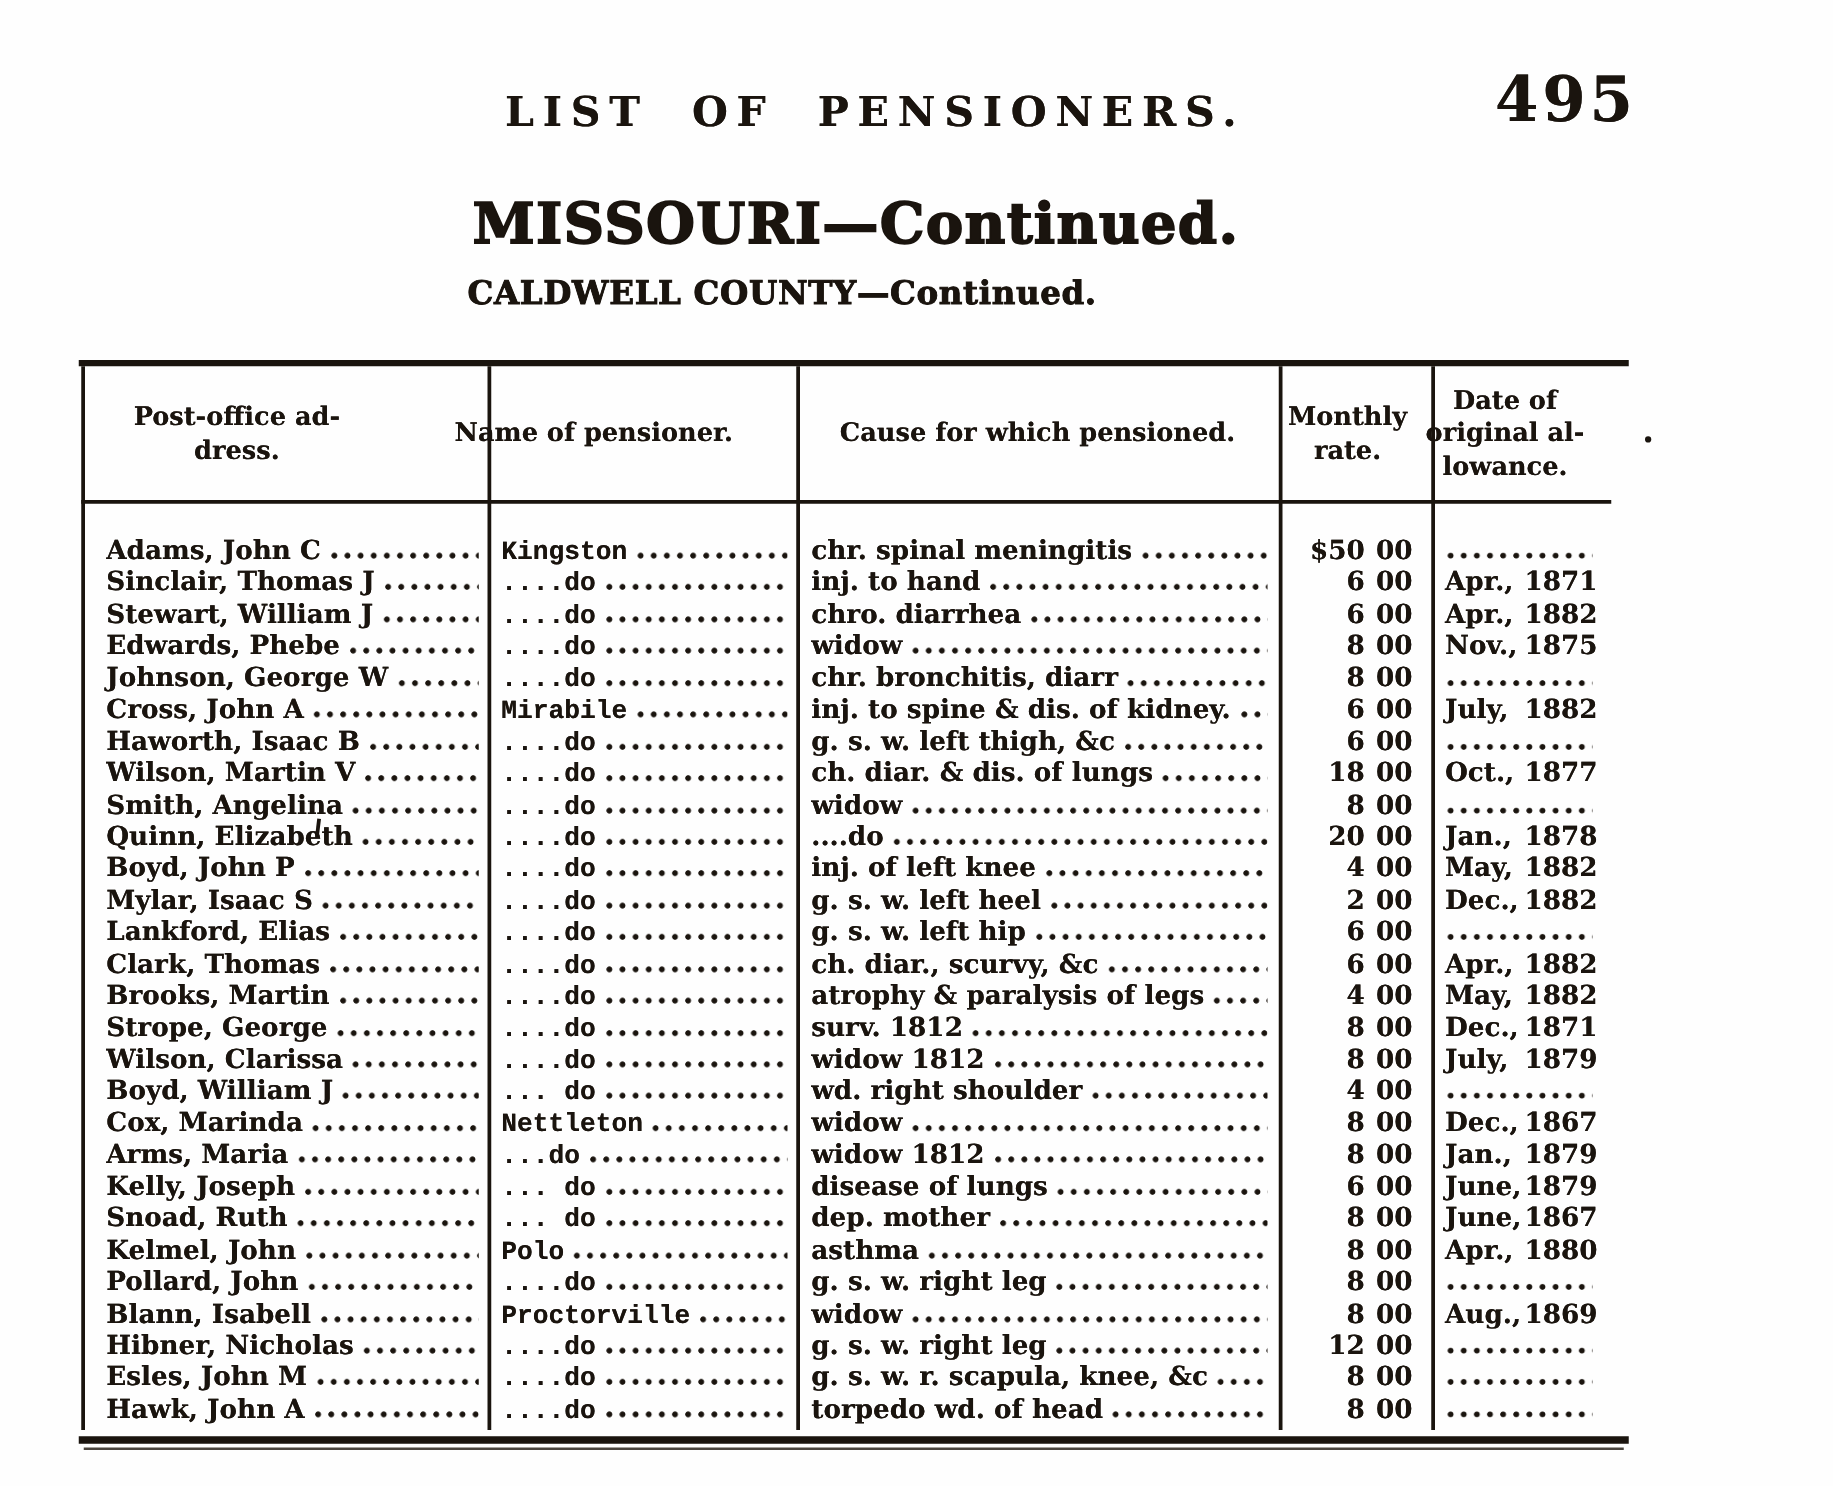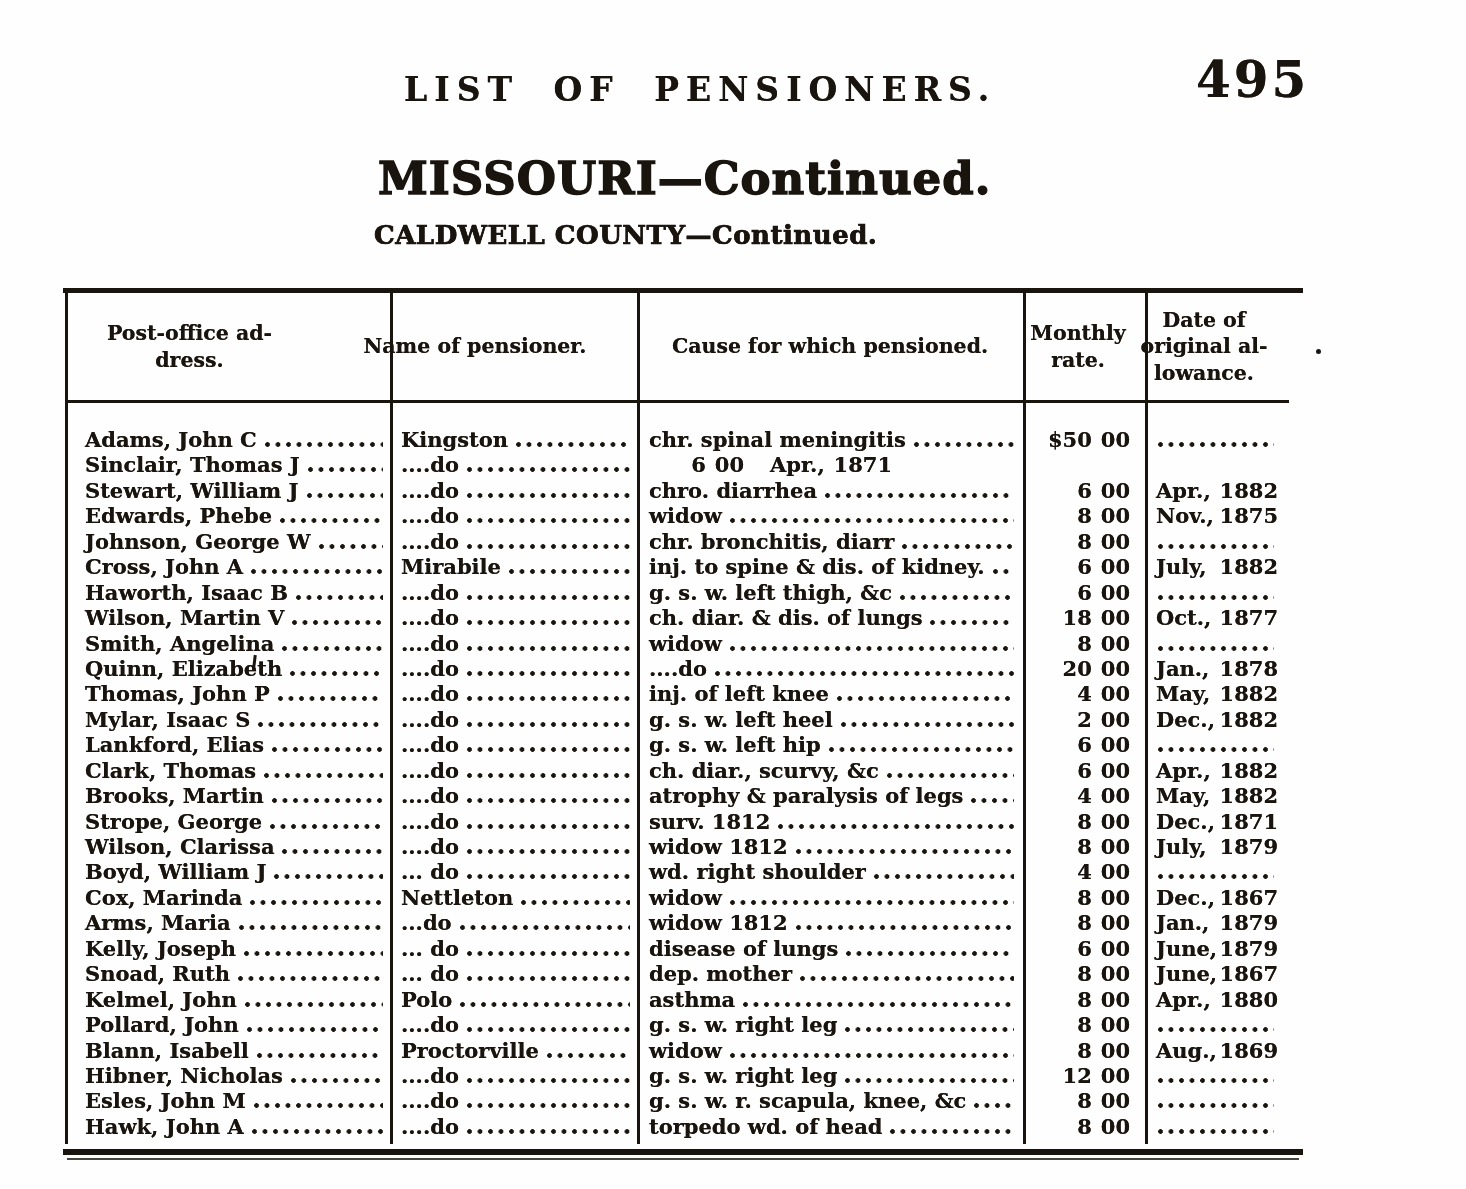--- a/index.html
+++ b/index.html
@@ -60,21 +60,21 @@
   .h-po{width:247px;}
   .h-cause{width:386px;}
   .h-rate{width:110px;padding:2px 2px;}
   .h-date{width:142px;padding:2px 2px;}
 
   
   .tbody{position:absolute;left:3px;top:139px;width:1221px;}
   .row{display:flex;height:25.45px;line-height:25px;align-items:baseline;font-size:21px;white-space:nowrap;}
   .cell{box-sizing:border-box;display:flex;align-items:baseline;overflow:hidden;}
   .c-name{width:324px;padding-left:19px;padding-right:7px;}
-  .c-po{width:247px;padding-left:11px;padding-right:7px;}
+  .c-po{width:247px;padding-left:11px;padding-right:7px;font-family:Liberation Mono, monospace;}
   .c-cause{width:386px;padding-left:12px;padding-right:9px;}
   .c-rate{width:122px;justify-content:flex-end;padding-right:15px;}
   .c-date{width:142px;padding-left:11px;padding-right:9px;justify-content:space-between;}
   .dollars{margin-right:9px;}
   .leader{
     flex:1 1 auto;height:5px;min-width:12px;align-self:baseline;
     background-image:radial-gradient(circle at 2.5px 2.5px,#1a140e 2.05px,rgba(0,0,0,0) 2.6px);
     background-size:10.5px 5px;background-repeat:repeat-x;background-position:2px 0;
     margin-left:6px;
   }
@@ -136,20 +136,24 @@
         </div>
         <div class="row">
           <div class="cell c-name">
             <span>Sinclair, Thomas J</span>
             <div class="leader"></div>
           </div>
           <div class="cell c-po">
             <span>....do</span>
             <div class="leader"></div>
           </div>
+          <div class="cell c-cause">
+            <span>inj. to hand</span>
+            <div class="leader"></div>
+          </div>
           <div class="cell c-rate">
             <span class="dollars">6</span>
             <span>00</span>
           </div>
           <div class="cell c-date">
             <span>Apr.,</span>
             <span>1871</span>
           </div>
         </div>
         <div class="row">
@@ -320,21 +324,21 @@
             <span class="dollars">20</span>
             <span>00</span>
           </div>
           <div class="cell c-date">
             <span>Jan.,</span>
             <span>1878</span>
           </div>
         </div>
         <div class="row">
           <div class="cell c-name">
-            <span>Thomas, John P</span>
+            <span>Boyd, John P</span>
             <div class="leader"></div>
           </div>
           <div class="cell c-po">
             <span>....do</span>
             <div class="leader"></div>
           </div>
           <div class="cell c-cause">
             <span>inj. of left knee</span>
             <div class="leader"></div>
           </div>

